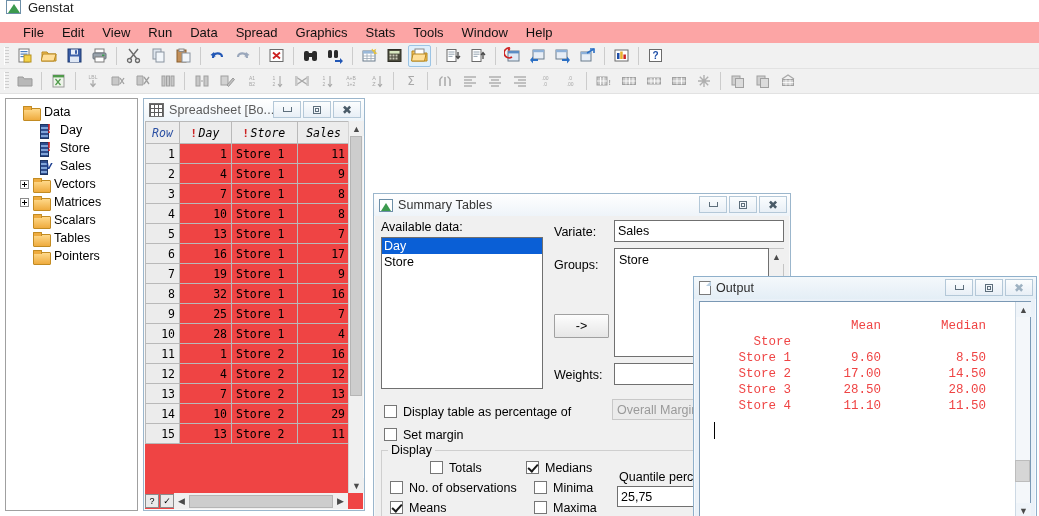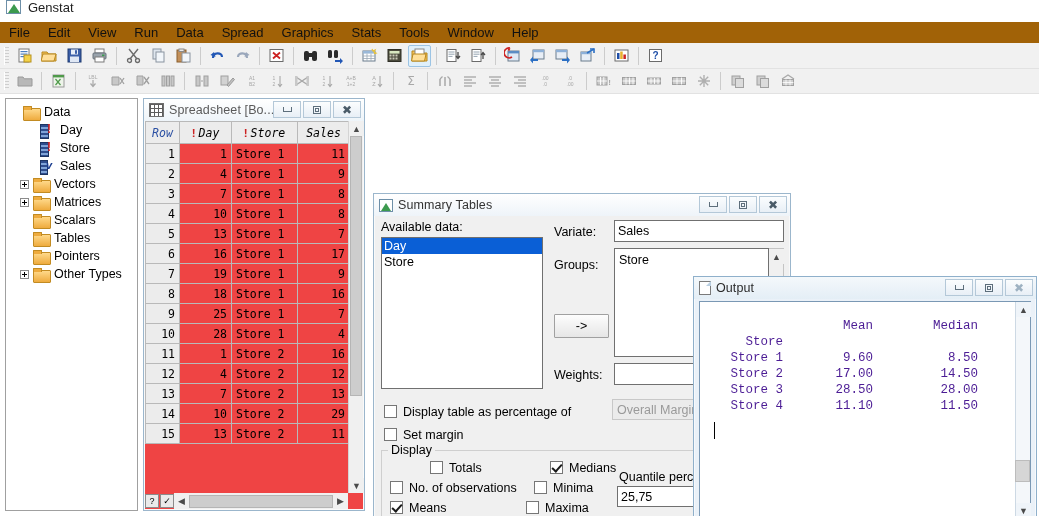--- a/index.html
+++ b/index.html
@@ -26,22 +26,22 @@
   .app-logo::after {
     content: ""; position: absolute; left: 1px; bottom: 0;
     width: 0; height: 0;
     border-left: 6px solid transparent; border-right: 6px solid transparent;
     border-bottom: 9px solid #3c9a4e;
   }
   .app-title { font-size: 13px; color: #222; }
 
   
   .menubar {
-    height: 21px; background: #a16207;
-    display: flex; align-items: center; padding-left: 0;
+    height: 21px; background: #fca5a5;
+    display: flex; align-items: center; padding-left: 14px;
   }
   .menu-item {
     padding: 2px 9px; font-size: 13px; color: #111; cursor: default;
   }
 
   
   .toolbar {
     height: 26px; background: #f1f1f1;
     display: flex; align-items: center; padding-left: 4px;
     border-bottom: 1px solid #e2e2e2;
@@ -277,22 +277,22 @@
   .out-body {
     position: absolute; left: 5px; right: 5px; top: 24px; bottom: 5px;
     background: #ffffff; border: 1px solid #7a98b4; overflow: hidden;
   }
   .out-heading {
     color: #1414e0; font-size: 17px; font-weight: bold;
     margin: 14px 0 0 14px; white-space: nowrap;
   }
   pre.out-table {
     margin: 16px 0 0 0; font-family: "Liberation Sans", sans-serif;
-    font-size: 12.5px; color: #4c1d95; line-height: 16px; white-space: pre;
-    padding-left: 8px;
+    font-size: 12.5px; color: #ef4444; line-height: 16px; white-space: pre;
+    padding-left: 16px;
   }
   .out-caret {
     width: 1px; height: 17px; background: #000; margin: 8px 0 0 14px;
   }
   .out-vscroll {
     position: absolute; right: 6px; top: 25px; width: 15px; bottom: 6px;
     background: #f4f7fa; border-left: 1px solid #cdd9e4;
   }
   .out-thumb { position:absolute; right:6px; bottom:42px; width:15px; height:22px;
     background:#d6d6d6; border:1px solid #bcbcbc; }
@@ -744,25 +744,20 @@
       </div>
       <div class="tree-row tree-indent-1">
         <div class="expander-spacer"></div>
         <div class="folder"></div>
         <span class="tree-label">Tables</span>
       </div>
       <div class="tree-row tree-indent-1">
         <div class="expander-spacer"></div>
         <div class="folder"></div>
         <span class="tree-label">Pointers</span>
-      </div>
-      <div class="tree-row tree-indent-1">
-        <div class="expander plus"></div>
-        <div class="folder"></div>
-        <span class="tree-label">Other Types</span>
       </div>
     </div>
 
     <div class="win" id="spreadsheet">
       <div class="win-title">
         <div class="ss-grid-ico"></div>
         <span class="win-title-text">Spreadsheet [Bo...</span>
         <div class="win-btns">
           <div class="wbtn">
               <span class="min-g"></span>
@@ -823,21 +818,21 @@
                 <td class="num">17</td>
               </tr>
             <tr>
                 <td class="rownum">7</td>
                 <td class="num">19</td>
                 <td class="txt">Store 1</td>
                 <td class="num">9</td>
               </tr>
             <tr>
                 <td class="rownum">8</td>
-                <td class="num">18</td>
+                <td class="num">32</td>
                 <td class="txt">Store 1</td>
                 <td class="num">16</td>
               </tr>
             <tr>
                 <td class="rownum">9</td>
                 <td class="num">25</td>
                 <td class="txt">Store 1</td>
                 <td class="num">7</td>
               </tr>
             <tr>
@@ -961,29 +956,29 @@
           </div>
           <div class="cb-row" style="position:absolute;left:8px;top:27px;">
             <div class="cb"></div>
             <span class="lbl">No. of observations</span>
           </div>
           <div class="cb-row" style="position:absolute;left:8px;top:47px;">
             <div class="cb checked"></div>
             <span class="lbl">Means</span>
           </div>
 
-          <div class="cb-row" style="position:absolute;left:168px;top:7px;justify-content:space-between;">
+          <div class="cb-row" style="position:absolute;left:144px;top:7px;justify-content:space-between;">
             <div class="cb checked"></div>
             <span class="lbl">Medians</span>
           </div>
           <div class="cb-row" style="position:absolute;left:152px;top:27px;">
             <div class="cb"></div>
             <span class="lbl">Minima</span>
           </div>
-          <div class="cb-row" style="position:absolute;left:144px;top:47px;">
+          <div class="cb-row" style="position:absolute;left:152px;top:47px;">
             <div class="cb"></div>
             <span class="lbl">Maxima</span>
           </div>
 
         </div>
 
         <div class="lbl" style="position:absolute;left:245px;top:254px;">Quantile perc</div>
         <div class="textbox" style="position:absolute;left:243px;top:270px;width:91px;height:21px;">25,75</div>
 
       </div>

